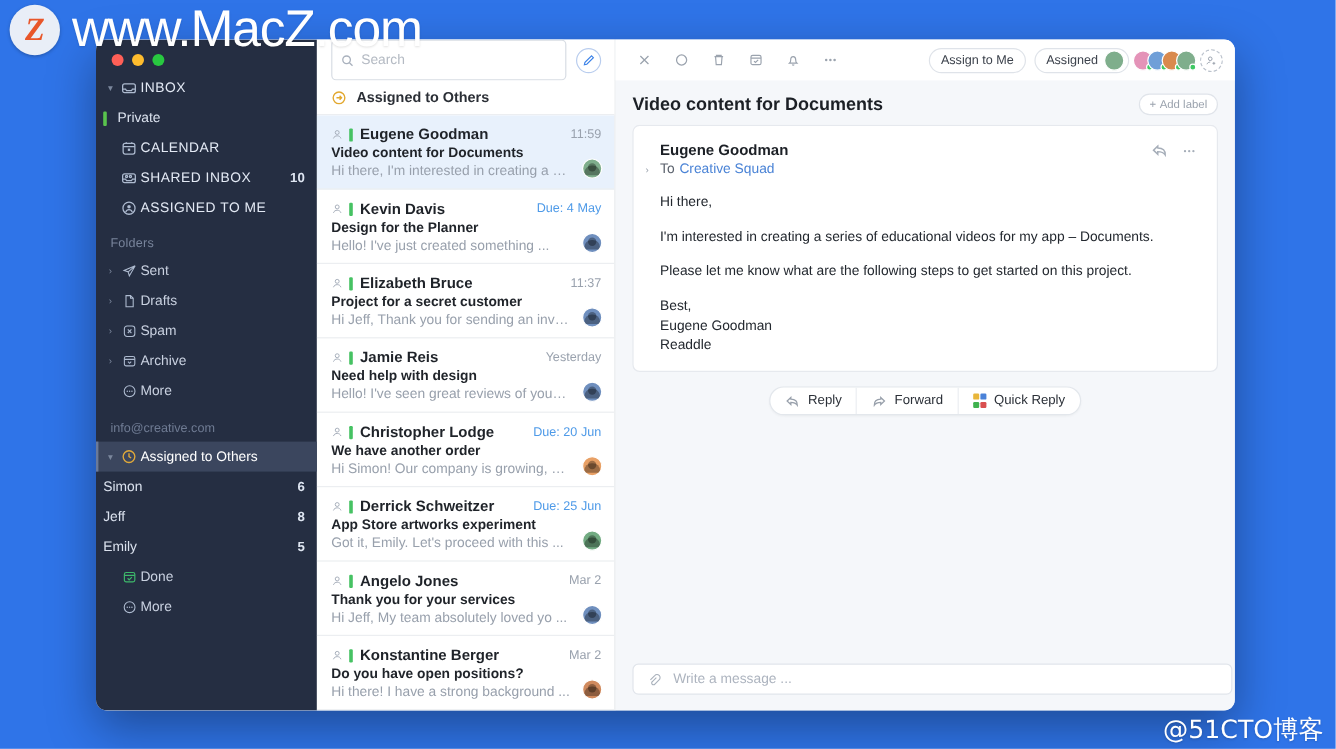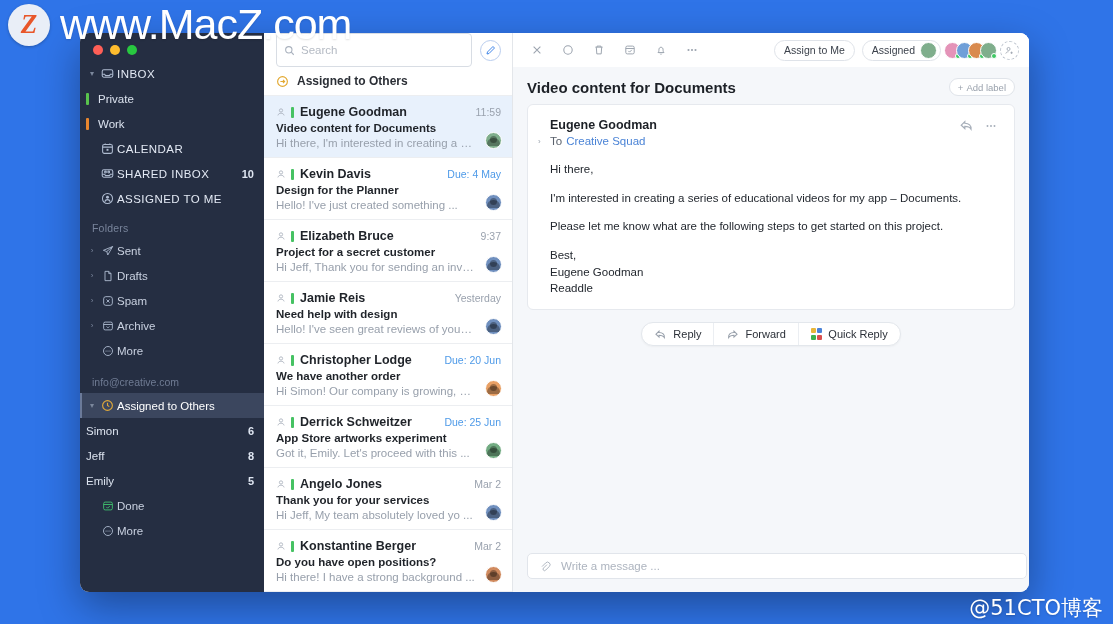--- a/index.html
+++ b/index.html
@@ -271,24 +271,20 @@
         </svg>
       </span>
       <span class="lbl">INBOX</span>
     </div>
 
     <div class="nav-row sub">
       <span class="flag" style="background:#59c34d"></span>
       <span class="lbl">Private</span>
     </div>
 
-    <div class="nav-row sub">
-      <span class="flag" style="background:#e8862e"></span>
-      <span class="lbl">Work</span>
-    </div>
 
     <div class="nav-row upper">
       <span class="caret"></span>
       <span class="ico">
         <svg width="13" height="13" viewBox="0 0 16 16" fill="none" stroke="#aebbd0" stroke-width="1.3">
           <rect x="2" y="3" width="12" height="11" rx="2"></rect>
             <path d="M2 6.3h12M5.2 1.8v2M10.8 1.8v2"></path>
           <rect x="6.8" y="8.4" width="2.4" height="2.4" fill="#aebbd0" stroke="none"></rect>
         </svg>
       </span>
@@ -502,21 +498,21 @@
       <div class="item">
         <div class="item-row1">
           <span class="person-ico">
             <svg width="10" height="10" viewBox="0 0 16 16" fill="none" stroke="#a5adb9" stroke-width="1.3">
               <circle cx="8" cy="5.5" r="2.6"></circle>
                 <path d="M3 13.4c.8-2.4 2.7-3.5 5-3.5s4.2 1.1 5 3.5"></path>
             </svg>
           </span>
           <span class="bar"></span>
           <span class="name">Elizabeth Bruce</span>
-          <span class="when">9:37</span>
+          <span class="when">11:37</span>
         </div>
         <div class="item-subj">Project for a secret customer</div>
         <div class="item-prev">Hi Jeff, Thank you for sending an invoice</div>
         <div class="avatar" style="background:#6f8fbe">
             <i></i>
           </div>
       </div>
 
       <div class="item">
         <div class="item-row1">

